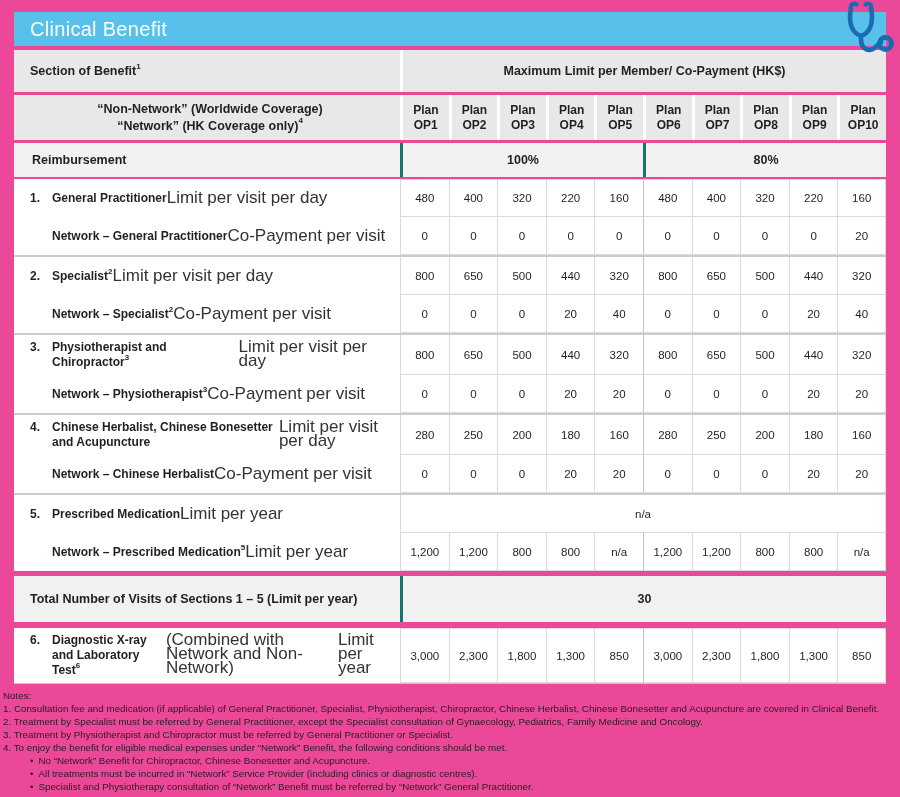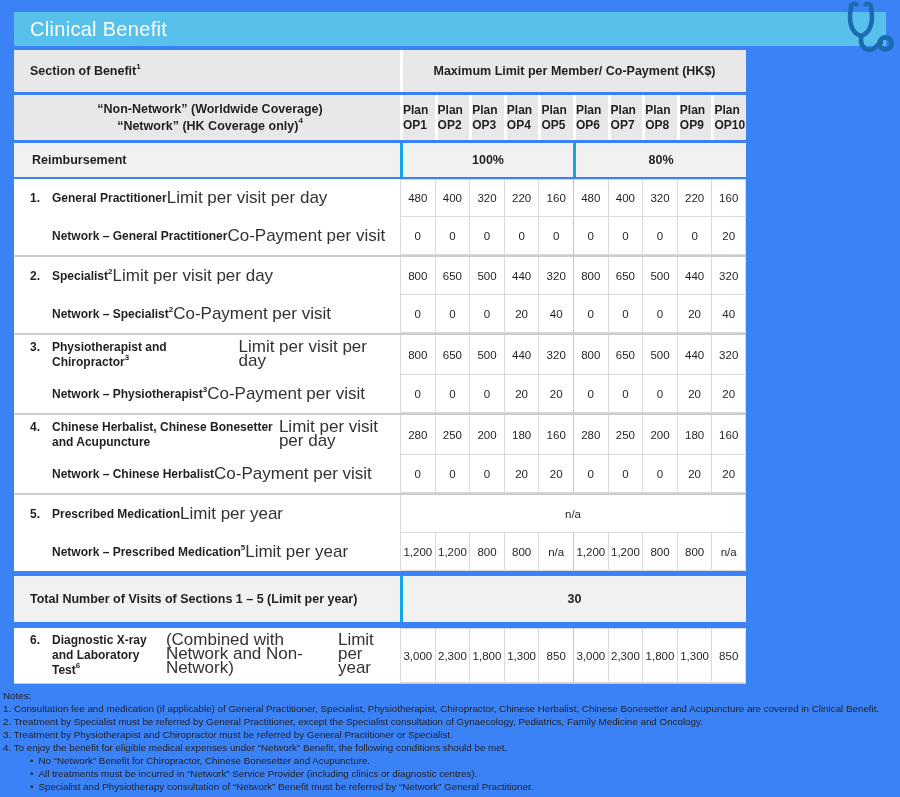--- a/index.html
+++ b/index.html
@@ -1,40 +1,40 @@
 <!DOCTYPE html>
 <html><head>
 <meta charset="utf-8">
 <style>
   html,body{margin:0;padding:0;background:#fff;}
   body{font-family:"Liberation Sans", sans-serif;color:#231f20;width:900px;}
-  .page{position:relative;width:900px;height:797px;box-sizing:border-box;padding:12px 14px 0 14px;overflow:hidden;background:#3b82f6;}
+  .page{position:relative;width:900px;height:797px;box-sizing:border-box;padding:12px 14px 0 14px;overflow:hidden;background:#ec4899;}
 
   
   .banner{height:34px;background:#57c1ec;color:#fff;display:flex;align-items:center;padding-left:16px;margin-bottom:4px;}
   .banner-title{font-size:20px;letter-spacing:.3px;}
   .steth{position:absolute;top:1px;right:6px;width:56px;height:52px;}
 
   
-  .grid-row{display:grid;grid-template-columns:386px repeat(10,1fr);width:732px;box-sizing:border-box;}
+  .grid-row{display:grid;grid-template-columns:386px repeat(10,1fr);width:872px;box-sizing:border-box;}
   .grey-split{grid-template-columns:386px 1fr;margin-bottom:3px;}
   .plans-row{margin-bottom:3px;}
   .reimb-row{grid-template-columns:386px 1fr 1fr;margin-bottom:2px;}
   .total-row{grid-template-columns:386px 1fr;margin:5px 0 6px 0;}
 
   .cell{box-sizing:border-box;}
   .grey-cell{background:#e8e8e8;border-left:3px solid #fff;}
-  .grey-light{background:#f1f1f1;border-left:3px solid #0ea5e9;}
+  .grey-light{background:#f1f1f1;border-left:3px solid #0f766e;}
   .grid-row .grey-cell:first-child,.grid-row .grey-light:first-child{border-left:none;}
 
   .label-head{display:flex;align-items:center;padding:0 10px 0 16px;font-weight:bold;font-size:12.5px;min-height:42px;}
   .two-line{flex-direction:column;align-items:center;justify-content:center;line-height:17px;min-height:45px;}
   .center{display:flex;align-items:center;justify-content:center;text-align:center;font-weight:bold;font-size:12.5px;}
   .right-head{min-height:42px;}
-  .plan-cell{display:flex;flex-direction:column;align-items:flex-start;justify-content:center;font-weight:bold;font-size:12px;line-height:15px;min-height:45px;}
+  .plan-cell{display:flex;flex-direction:column;align-items:center;justify-content:center;font-weight:bold;font-size:12px;line-height:15px;min-height:45px;}
   .reimb-row .cell{min-height:34px;text-align:center;}
   .reimb-label{padding-left:18px;}
   .total-row .cell{min-height:46px;}
   .total-label{padding-left:16px;}
 
   sup{font-size:8px;position:relative;top:-1px;line-height:0;}
 
   
   .data-row{background:#fff;}
   .data-row.section-start{border-top:2px solid #cccccc;}

